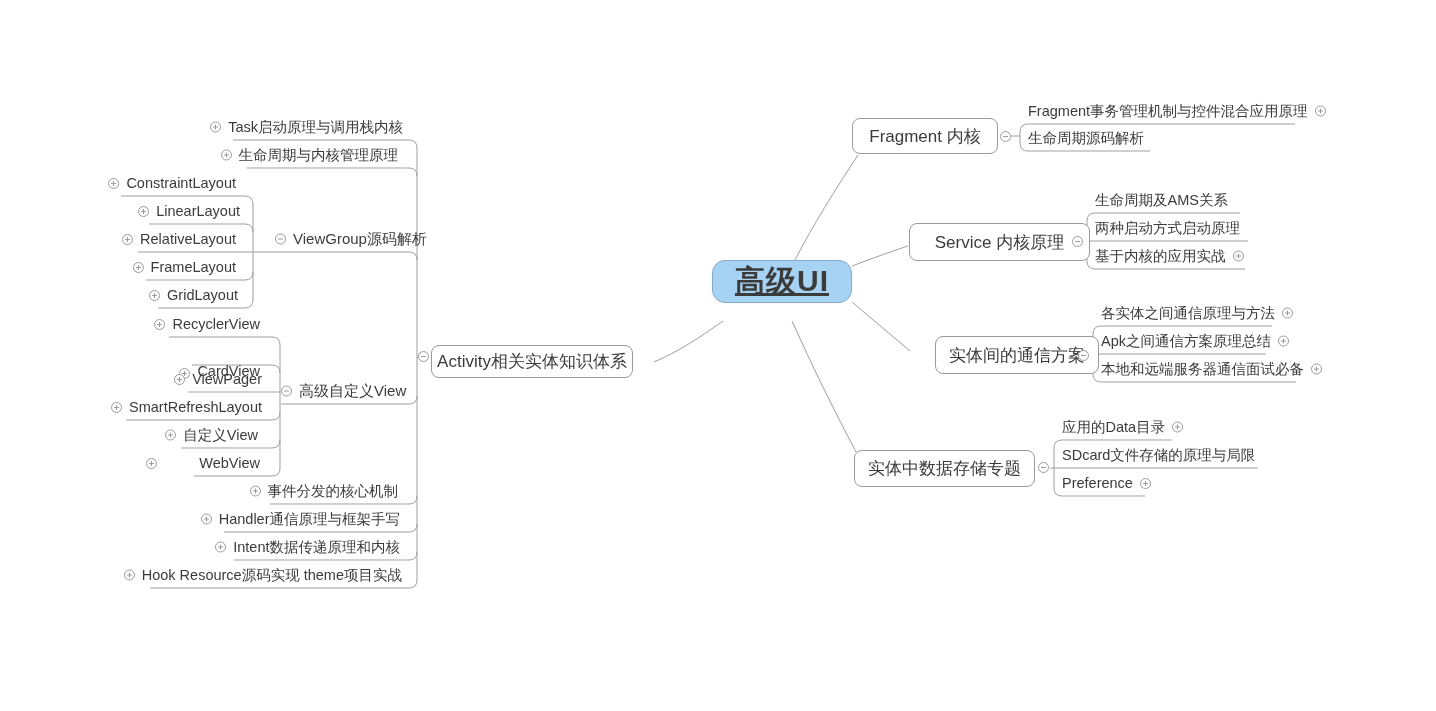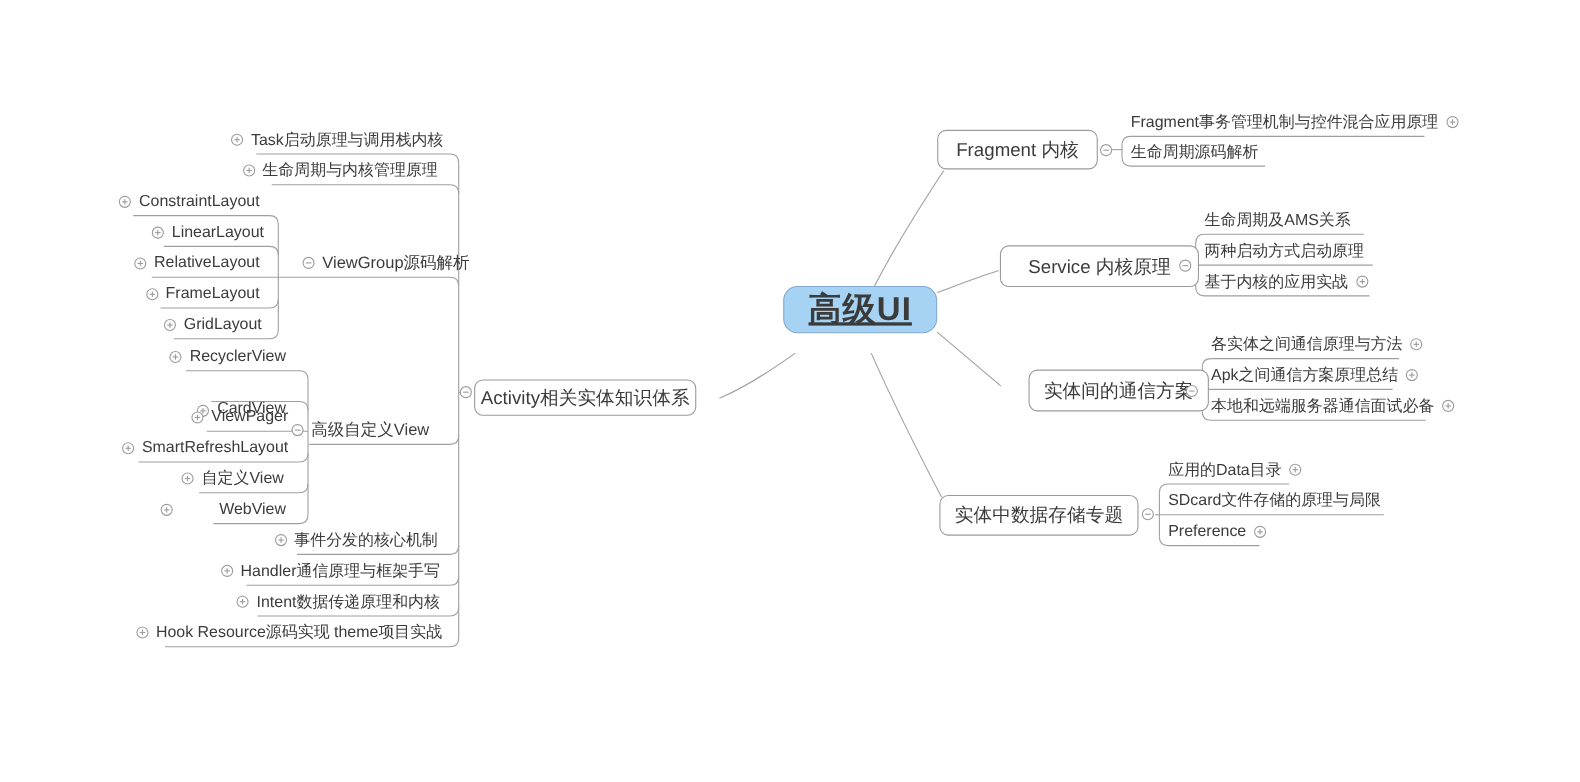--- a/index.html
+++ b/index.html
@@ -155,21 +155,21 @@
   </div>
   <div class="leaf" style="right:1200px;top:267px;">
     <span class="xp plus"></span>
     <span>FrameLayout</span>
   </div>
   <div class="leaf" style="right:1198px;top:295px;">
     <span class="xp plus"></span>
     <span>GridLayout</span>
   </div>
 
-  <div class="leaf grouphead" style="left:265px;top:391px;transform:translateY(-50%);justify-content:space-between;">
+  <div class="leaf grouphead" style="left:281px;top:391px;transform:translateY(-50%);justify-content:space-between;">
     <span class="xp"></span>
     <span>高级自定义View</span>
   </div>
   <div class="leaf" style="right:1176px;top:324px;">
     <span class="xp plus"></span>
     <span>RecyclerView</span>
   </div>
   <div class="leaf" style="right:1176px;top:371px;align-items:flex-end;">
     <span class="xp plus"></span>
     <span>CardView</span>

